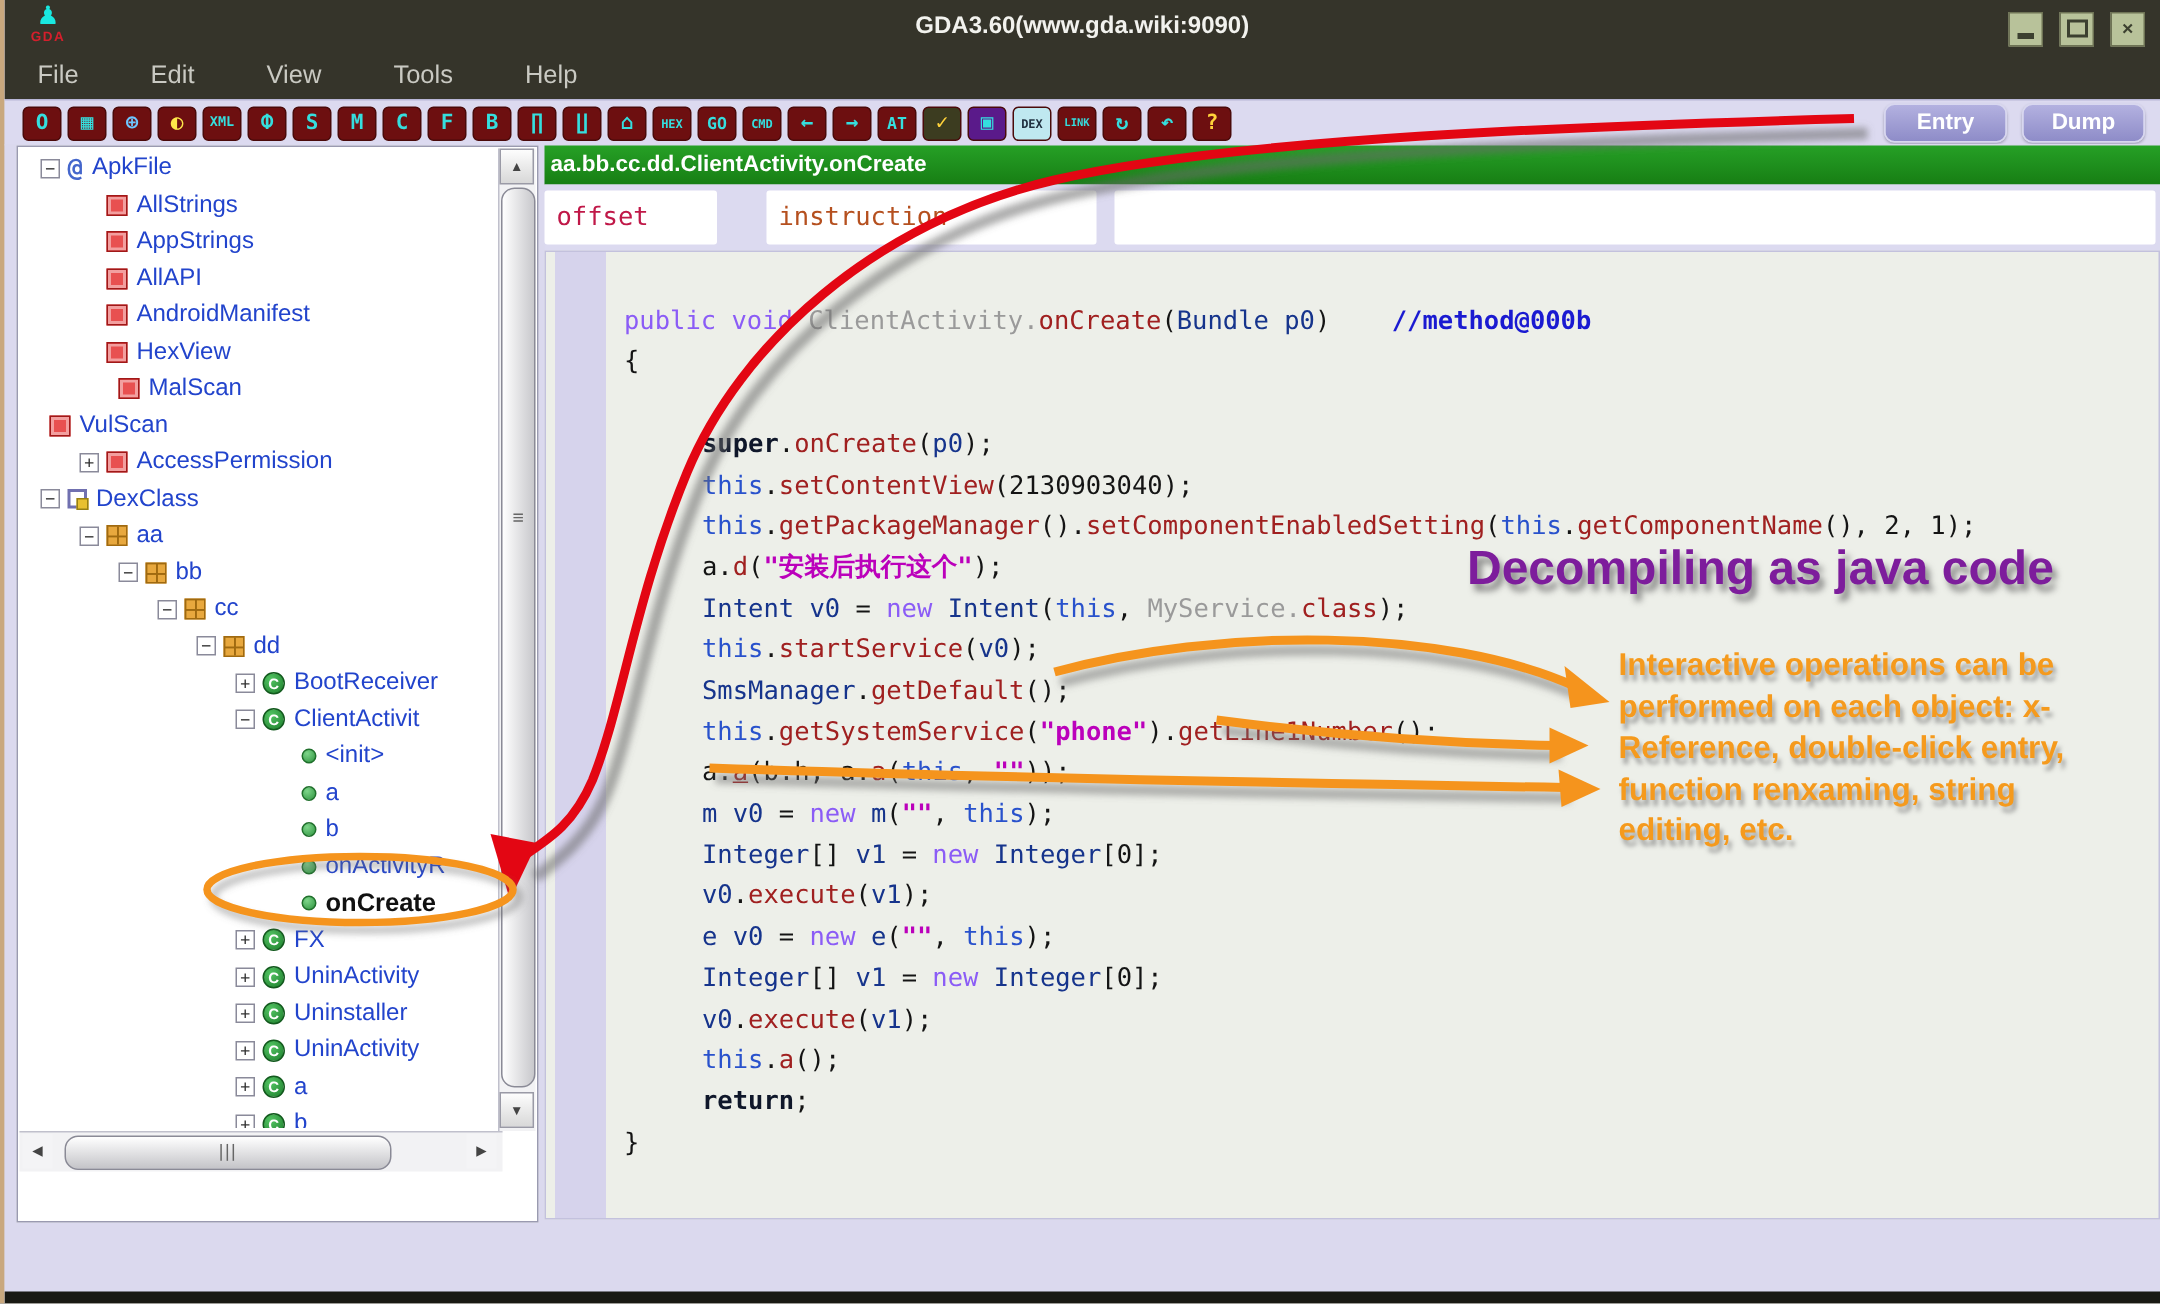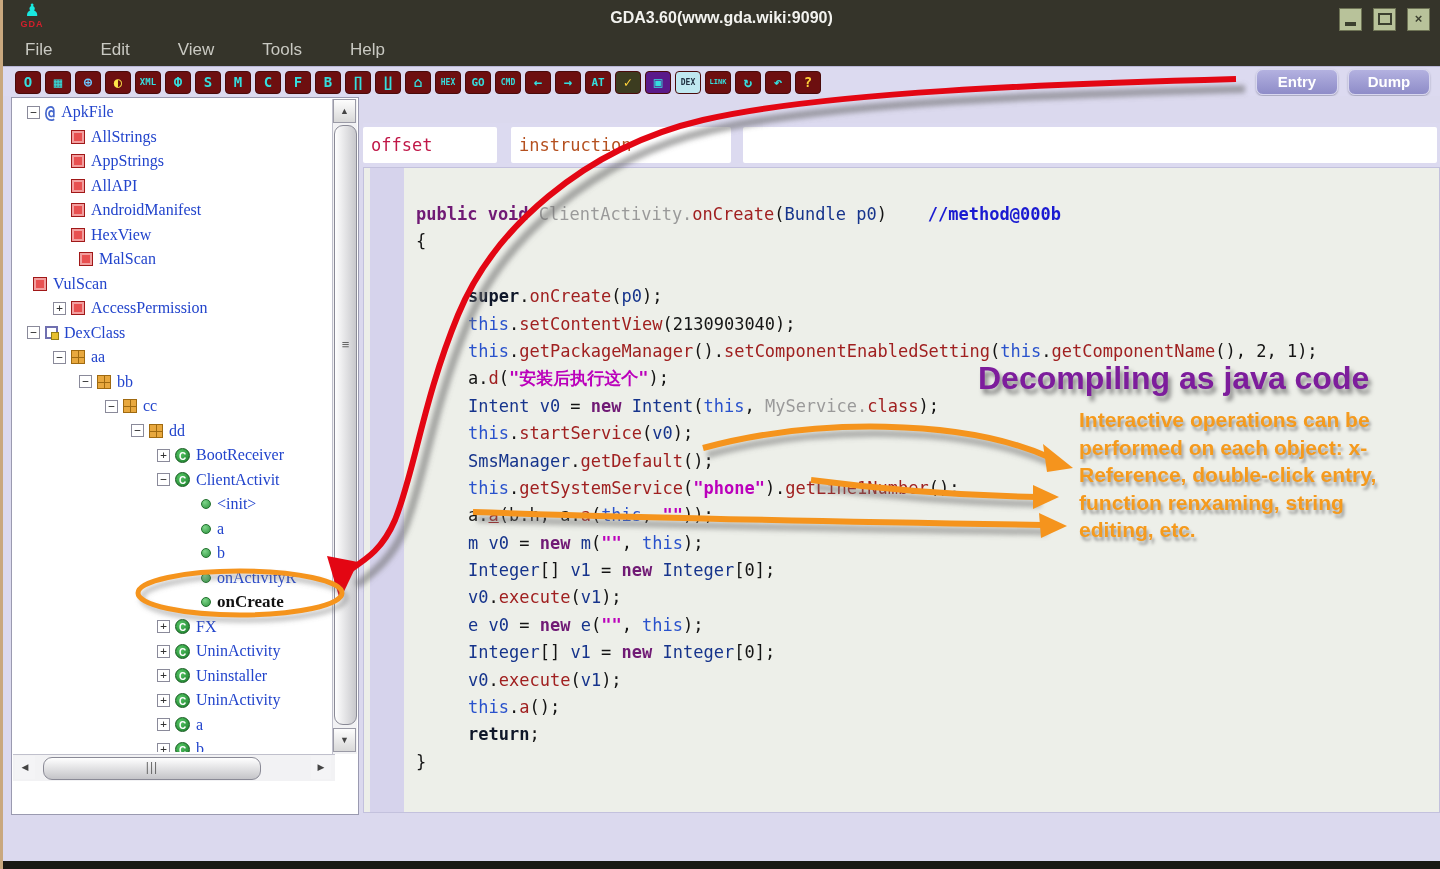--- a/index.html
+++ b/index.html
@@ -51,21 +51,21 @@
     box-shadow:inset 0 0 0 2px rgba(255,255,255,.45);}
   .ic-dex{width:13px;height:13px;border:2px solid #7070b0;position:relative;background:#fff;box-sizing:border-box;}
   .ic-dex i{position:absolute;right:-3px;bottom:-3px;width:6px;height:6px;background:#e8c030;border:1px solid #967f14;}
   .ic-pkg{width:14px;height:14px;background:#e8a83e;border:1px solid #a06a10;box-sizing:border-box;
     background-image:linear-gradient(#a06a10 1px,transparent 1px),linear-gradient(90deg,#a06a10 1px,transparent 1px);
     background-size:7px 7px;background-position:-1px -1px;}
   .ic-class{width:15px;height:15px;border-radius:50%;background:radial-gradient(circle at 35% 30%,#53c463,#1d7e2c);
     border:1px solid #135a1e;color:#fff;font-size:10px;font-weight:bold;text-align:center;line-height:15px;box-sizing:border-box;}
   .ic-method{width:10px;height:10px;border-radius:50%;background:radial-gradient(circle at 35% 30%,#7ed68a,#2f9440);
     border:1px solid #20702c;box-sizing:border-box;}
-  .tlabel{font-family:Liberation Serif, serif;font-size:16px;color:#2244cc;}
+  .tlabel{font-family:Liberation Sans, sans-serif;font-size:16px;color:#2244cc;}
   .tree-row.selected .tlabel{color:#111;font-weight:bold;font-size:17px;}
   
   .vscroll{position:absolute;right:1px;top:1px;width:24px;height:655px;background:#f2f2f4;border-left:1px solid #c0c0cc;}
   .sbtn{position:absolute;left:0;width:23px;height:24px;background:linear-gradient(#fdfdfd,#d8d8d8);
     border:1px solid #9a9aa6;box-sizing:border-box;color:#444;font-size:9px;text-align:center;line-height:22px;}
   .vthumb{position:absolute;left:1px;top:26px;width:21px;height:598px;border:1px solid #8a8a96;border-radius:9px;
     background:linear-gradient(90deg,#ffffff,#c8c8cc);}
   .vgrip{position:absolute;left:0;right:0;top:212px;text-align:center;color:#666;font-size:13px;line-height:13px;}
   .hscroll{position:absolute;left:1px;top:656px;width:322px;height:26px;background:#f2f2f4;border-top:1px solid #c0c0cc;}
   .hbtn{position:absolute;top:1px;width:20px;height:23px;background:#f4f4f6;color:#444;
@@ -73,46 +73,46 @@
   .hthumb{position:absolute;left:30px;top:2px;width:216px;height:21px;border:1px solid #8a8a96;border-radius:9px;
     background:linear-gradient(#ffffff,#c4c4c8);text-align:center;color:#666;font-size:12px;line-height:19px;letter-spacing:1px;}
   
   .code-panel{position:absolute;left:360px;top:97px;width:1077px;height:716px;box-sizing:border-box;}
   .code-header{position:absolute;left:0;top:0;width:100%;height:26px;
     background:linear-gradient(#26a026,#177e14);color:#fff;font-weight:bold;font-size:15px;
     line-height:26px;padding-left:4px;box-sizing:border-box;}
   .col-row{position:absolute;left:0;top:26px;width:100%;height:44px;background:#dcdaf0;}
   .col-box{position:absolute;top:4px;height:36px;background:#fff;border-radius:2px;
     font-family:"DejaVu Sans Mono",monospace;font-size:17px;line-height:36px;padding-left:8px;box-sizing:border-box;}
-  .col-offset{left:0;width:134px;color:#c01848;}
+  .col-offset{left:0;width:115px;color:#c01848;}
   .col-instruction{left:148px;width:220px;color:#b5501f;}
   .col-blank{left:380px;width:694px;}
   .code-body{position:absolute;left:0;top:70px;width:100%;height:646px;background:#edefe9;
     border:1px solid #c3c1dd;box-sizing:border-box;}
   .gutter{position:absolute;left:6px;top:0;bottom:0;width:34px;background:#d6d3ec;}
   .code-lines{position:absolute;left:40px;top:33px;right:2px;
     font-family:"DejaVu Sans Mono",monospace;font-size:17px;line-height:27.4px;white-space:pre;}
   .code-line{height:27.4px;}
   .code-line.ind1{padding-left:12px;}
   .code-line.ind2{padding-left:64px;}
-  .tk-kw{color:#701a75;font-weight:bold;text-align:center;}
+  .tk-kw{color:#8b5cf6;font-weight:normal;text-align:center;}
   .tk-grn{color:#0f172a;font-weight:bold;}
   .tk-ths{color:#2952cc;}
   .tk-typ{color:#16348c;}
   .tk-meth{color:#a02020;}
   .tk-methu{color:#a02020;text-decoration:underline;}
   .tk-gray{color:#9a9a9a;}
   .tk-str{color:#bb00bb;font-weight:bold;}
   .tk-cmt{color:#1a1ad1;font-weight:bold;}
   .tk-pln{color:#141414;}
   
   .overlay{position:absolute;left:0;top:0;width:1440px;height:869px;pointer-events:none;z-index:50;}
   .ann-purple{position:absolute;left:975px;top:360px;color:#7d1d9c;font-size:32px;font-weight:600;
     text-shadow:3px 5px 4px rgba(110,110,110,.8);z-index:51;}
-  .ann-orange{position:absolute;left:1076px;top:406px;width:360px;color:#f59a1d;font-size:21px;
+  .ann-orange{position:absolute;left:1076px;top:430px;width:360px;color:#f59a1d;font-size:21px;
     font-weight:bold;line-height:27.5px;white-space:pre-line;
     text-shadow:2px 4px 3px rgba(120,120,120,.65);z-index:51;}
 </style>
 </head>
 <body>
 
 <div class="window">
 
   <div class="titlebar">
     <div class="logo">
@@ -354,20 +354,21 @@
       <div class="sbtn" style="top:629px;"><span>▼</span></div>
     </div>
     <div class="hscroll">
       <div class="hbtn" style="left:2px;"><span>◀</span></div>
       <div class="hthumb">|||</div>
       <div class="hbtn" style="left:298px;"><span>▶</span></div>
     </div>
   </div>
 
   <div class="code-panel">
+    <div class="code-header">aa.bb.cc.dd.ClientActivity.onCreate</div>
     <div class="col-row">
       <div class="col-box col-offset">offset</div>
       <div class="col-box col-instruction">instruction</div>
       <div class="col-box col-blank"></div>
     </div>
     <div class="code-body">
       <div class="gutter"></div>
       <div class="code-lines"><div class="code-line ind1"><span class="tk tk-kw">public void </span><span class="tk tk-gray">ClientActivity.</span><span class="tk tk-meth">onCreate</span><span class="tk tk-pln">(</span><span class="tk tk-typ">Bundle p0</span><span class="tk tk-pln">)    </span><span class="tk tk-cmt">//method@000b</span></div><div class="code-line ind1"><span class="tk tk-pln">{</span></div><div class="code-line ind2">&nbsp;</div><div class="code-line ind2"><span class="tk tk-grn">super</span><span class="tk tk-pln">.</span><span class="tk tk-meth">onCreate</span><span class="tk tk-pln">(</span><span class="tk tk-typ">p0</span><span class="tk tk-pln">);</span></div><div class="code-line ind2"><span class="tk tk-ths">this</span><span class="tk tk-pln">.</span><span class="tk tk-meth">setContentView</span><span class="tk tk-pln">(2130903040);</span></div><div class="code-line ind2"><span class="tk tk-ths">this</span><span class="tk tk-pln">.</span><span class="tk tk-meth">getPackageManager</span><span class="tk tk-pln">().</span><span class="tk tk-meth">setComponentEnabledSetting</span><span class="tk tk-pln">(</span><span class="tk tk-ths">this</span><span class="tk tk-pln">.</span><span class="tk tk-meth">getComponentName</span><span class="tk tk-pln">(), 2, 1);</span></div><div class="code-line ind2"><span class="tk tk-pln">a.</span><span class="tk tk-meth">d</span><span class="tk tk-pln">(</span><span class="tk tk-str">"安装后执行这个"</span><span class="tk tk-pln">);</span></div><div class="code-line ind2"><span class="tk tk-typ">Intent v0</span><span class="tk tk-pln"> = </span><span class="tk tk-kw">new</span><span class="tk tk-pln"> </span><span class="tk tk-typ">Intent</span><span class="tk tk-pln">(</span><span class="tk tk-ths">this</span><span class="tk tk-pln">, </span><span class="tk tk-gray">MyService.</span><span class="tk tk-meth">class</span><span class="tk tk-pln">);</span></div><div class="code-line ind2"><span class="tk tk-ths">this</span><span class="tk tk-pln">.</span><span class="tk tk-meth">startService</span><span class="tk tk-pln">(</span><span class="tk tk-typ">v0</span><span class="tk tk-pln">);</span></div><div class="code-line ind2"><span class="tk tk-typ">SmsManager</span><span class="tk tk-pln">.</span><span class="tk tk-meth">getDefault</span><span class="tk tk-pln">();</span></div><div class="code-line ind2"><span class="tk tk-ths">this</span><span class="tk tk-pln">.</span><span class="tk tk-meth">getSystemService</span><span class="tk tk-pln">(</span><span class="tk tk-str">"phone"</span><span class="tk tk-pln">).</span><span class="tk tk-meth">getLine1Number</span><span class="tk tk-pln">();</span></div><div class="code-line ind2"><span class="tk tk-pln">a.</span><span class="tk tk-methu">a</span><span class="tk tk-pln">(b.h, a.</span><span class="tk tk-meth">a</span><span class="tk tk-pln">(</span><span class="tk tk-ths">this</span><span class="tk tk-pln">, </span><span class="tk tk-str">""</span><span class="tk tk-pln">));</span></div><div class="code-line ind2"><span class="tk tk-typ">m v0</span><span class="tk tk-pln"> = </span><span class="tk tk-kw">new</span><span class="tk tk-pln"> </span><span class="tk tk-typ">m</span><span class="tk tk-pln">(</span><span class="tk tk-str">""</span><span class="tk tk-pln">, </span><span class="tk tk-ths">this</span><span class="tk tk-pln">);</span></div><div class="code-line ind2"><span class="tk tk-typ">Integer</span><span class="tk tk-pln">[] </span><span class="tk tk-typ">v1</span><span class="tk tk-pln"> = </span><span class="tk tk-kw">new</span><span class="tk tk-pln"> </span><span class="tk tk-typ">Integer</span><span class="tk tk-pln">[0];</span></div><div class="code-line ind2"><span class="tk tk-typ">v0</span><span class="tk tk-pln">.</span><span class="tk tk-meth">execute</span><span class="tk tk-pln">(</span><span class="tk tk-typ">v1</span><span class="tk tk-pln">);</span></div><div class="code-line ind2"><span class="tk tk-typ">e v0</span><span class="tk tk-pln"> = </span><span class="tk tk-kw">new</span><span class="tk tk-pln"> </span><span class="tk tk-typ">e</span><span class="tk tk-pln">(</span><span class="tk tk-str">""</span><span class="tk tk-pln">, </span><span class="tk tk-ths">this</span><span class="tk tk-pln">);</span></div><div class="code-line ind2"><span class="tk tk-typ">Integer</span><span class="tk tk-pln">[] </span><span class="tk tk-typ">v1</span><span class="tk tk-pln"> = </span><span class="tk tk-kw">new</span><span class="tk tk-pln"> </span><span class="tk tk-typ">Integer</span><span class="tk tk-pln">[0];</span></div><div class="code-line ind2"><span class="tk tk-typ">v0</span><span class="tk tk-pln">.</span><span class="tk tk-meth">execute</span><span class="tk tk-pln">(</span><span class="tk tk-typ">v1</span><span class="tk tk-pln">);</span></div><div class="code-line ind2"><span class="tk tk-ths">this</span><span class="tk tk-pln">.</span><span class="tk tk-meth">a</span><span class="tk tk-pln">();</span></div><div class="code-line ind2"><span class="tk tk-grn">return</span><span class="tk tk-pln">;</span></div><div class="code-line ind1"><span class="tk tk-pln">}</span></div></div>
     </div>
   </div>

